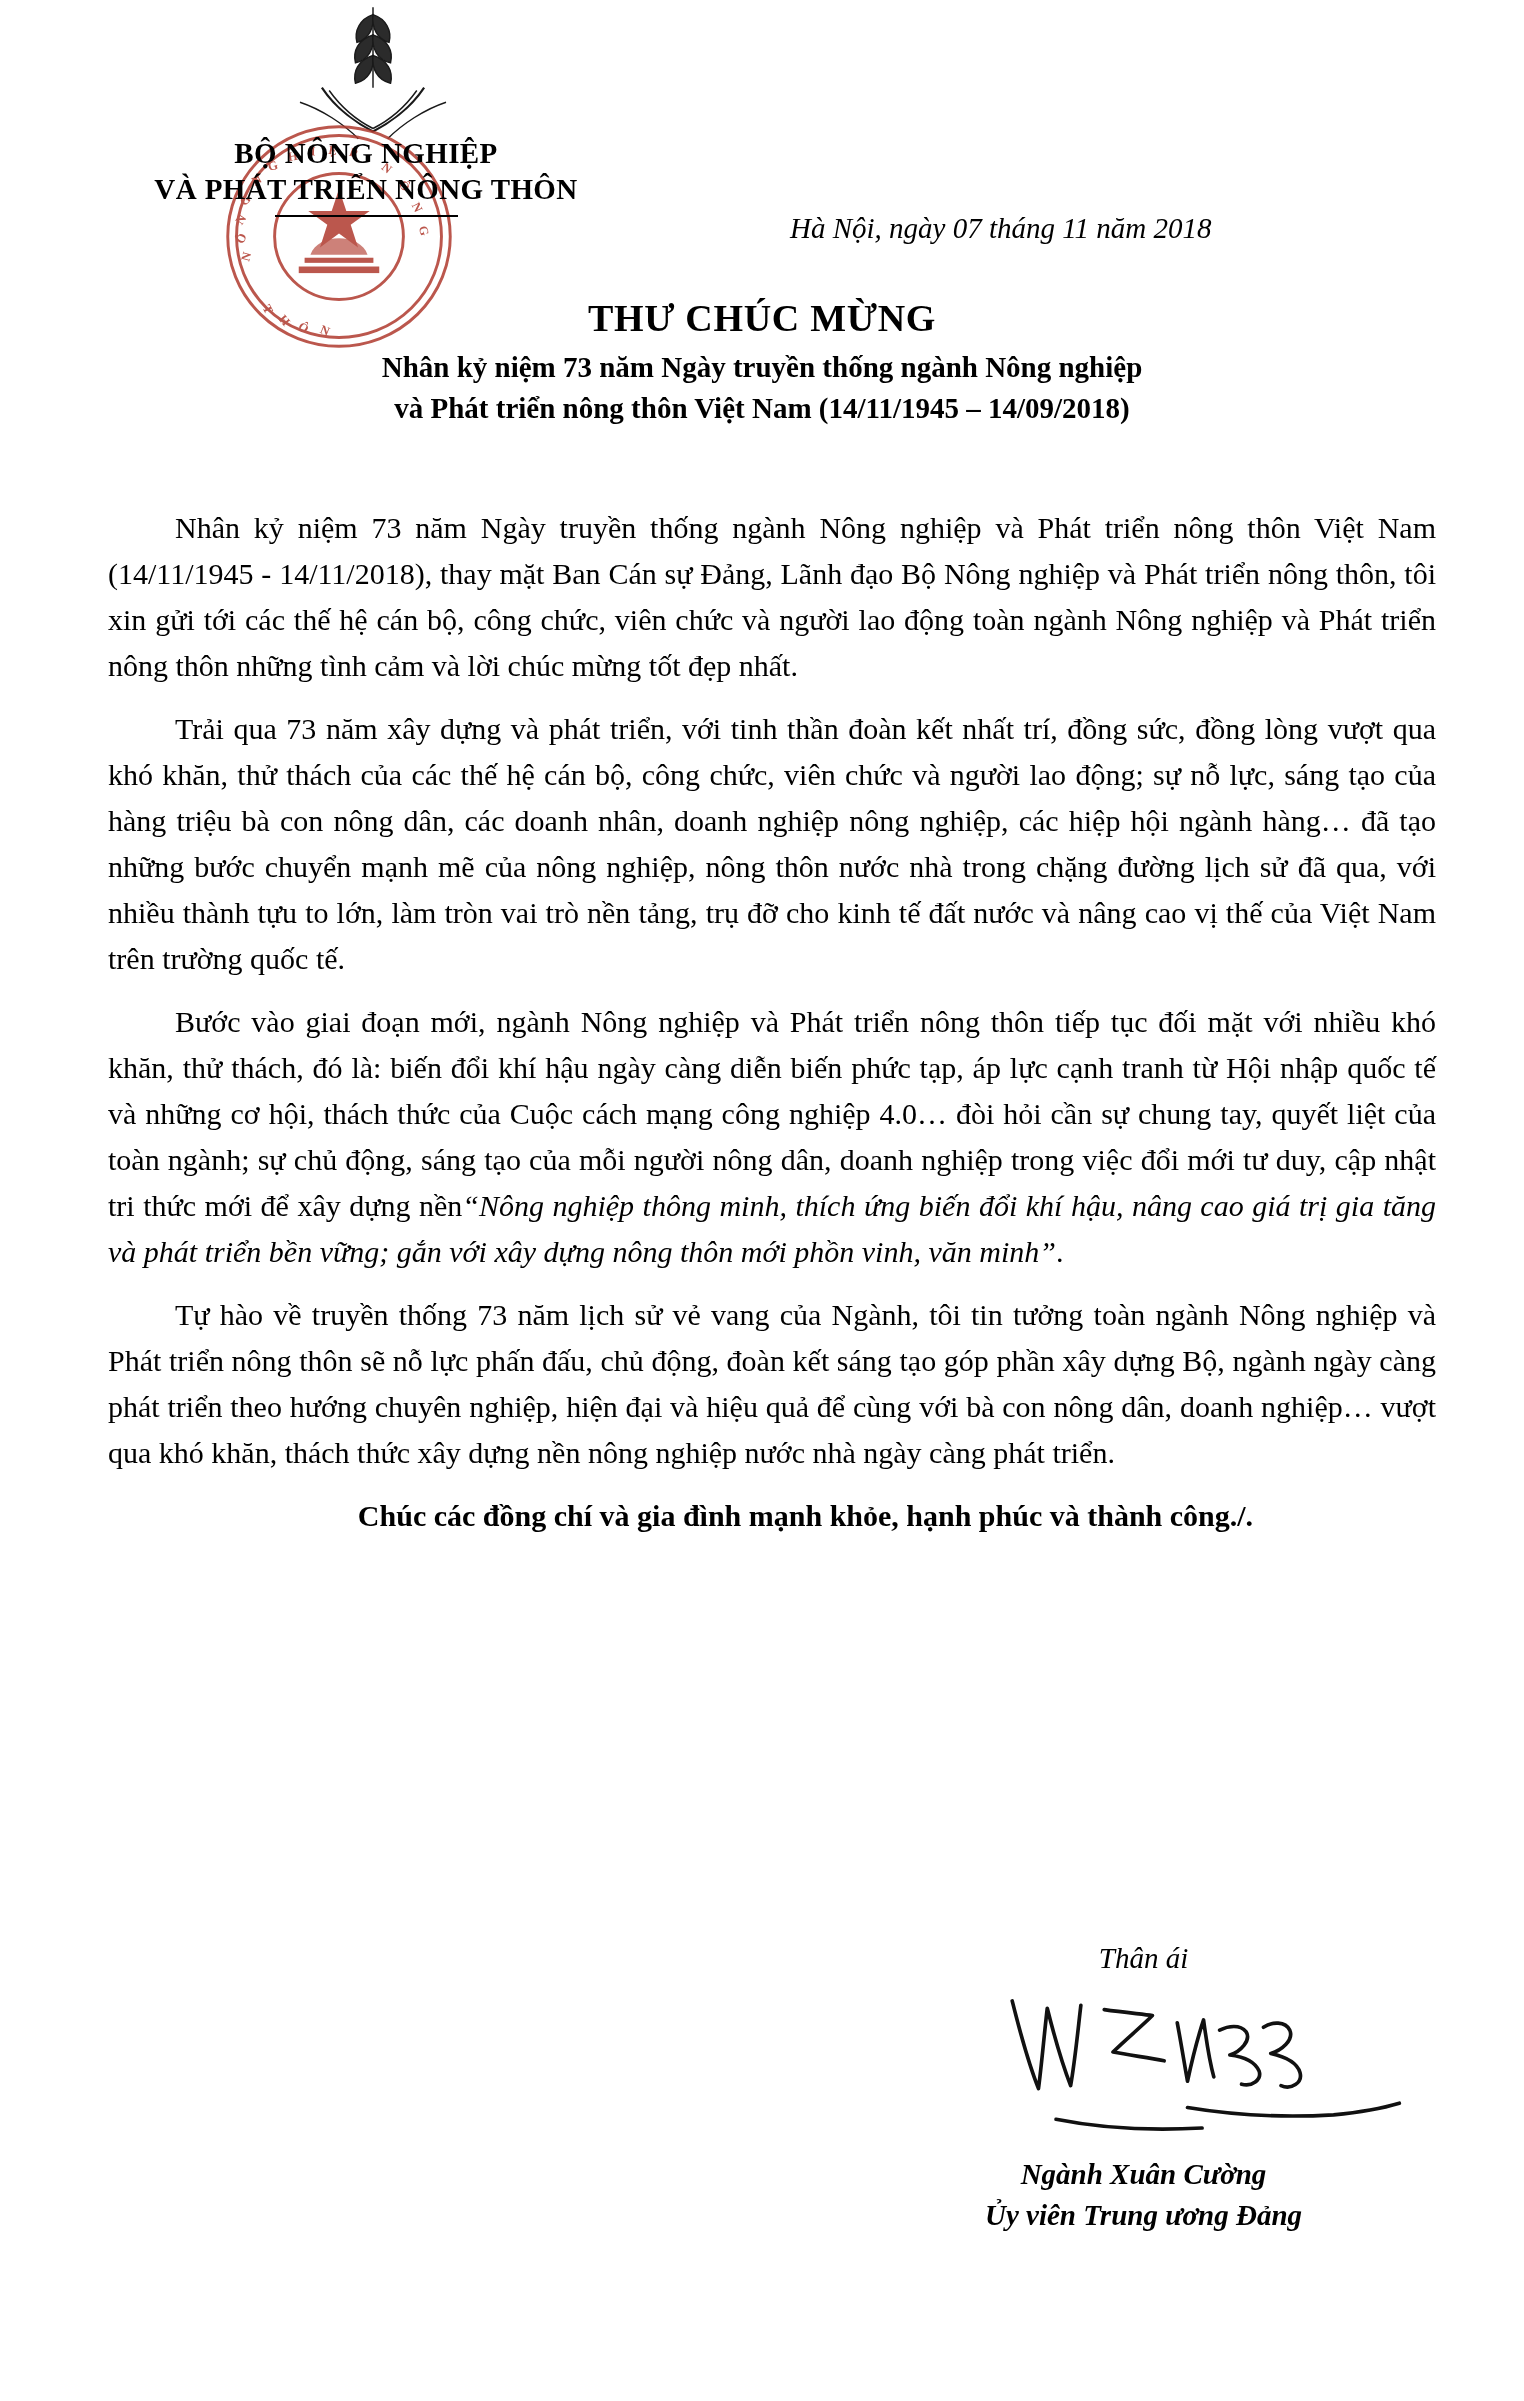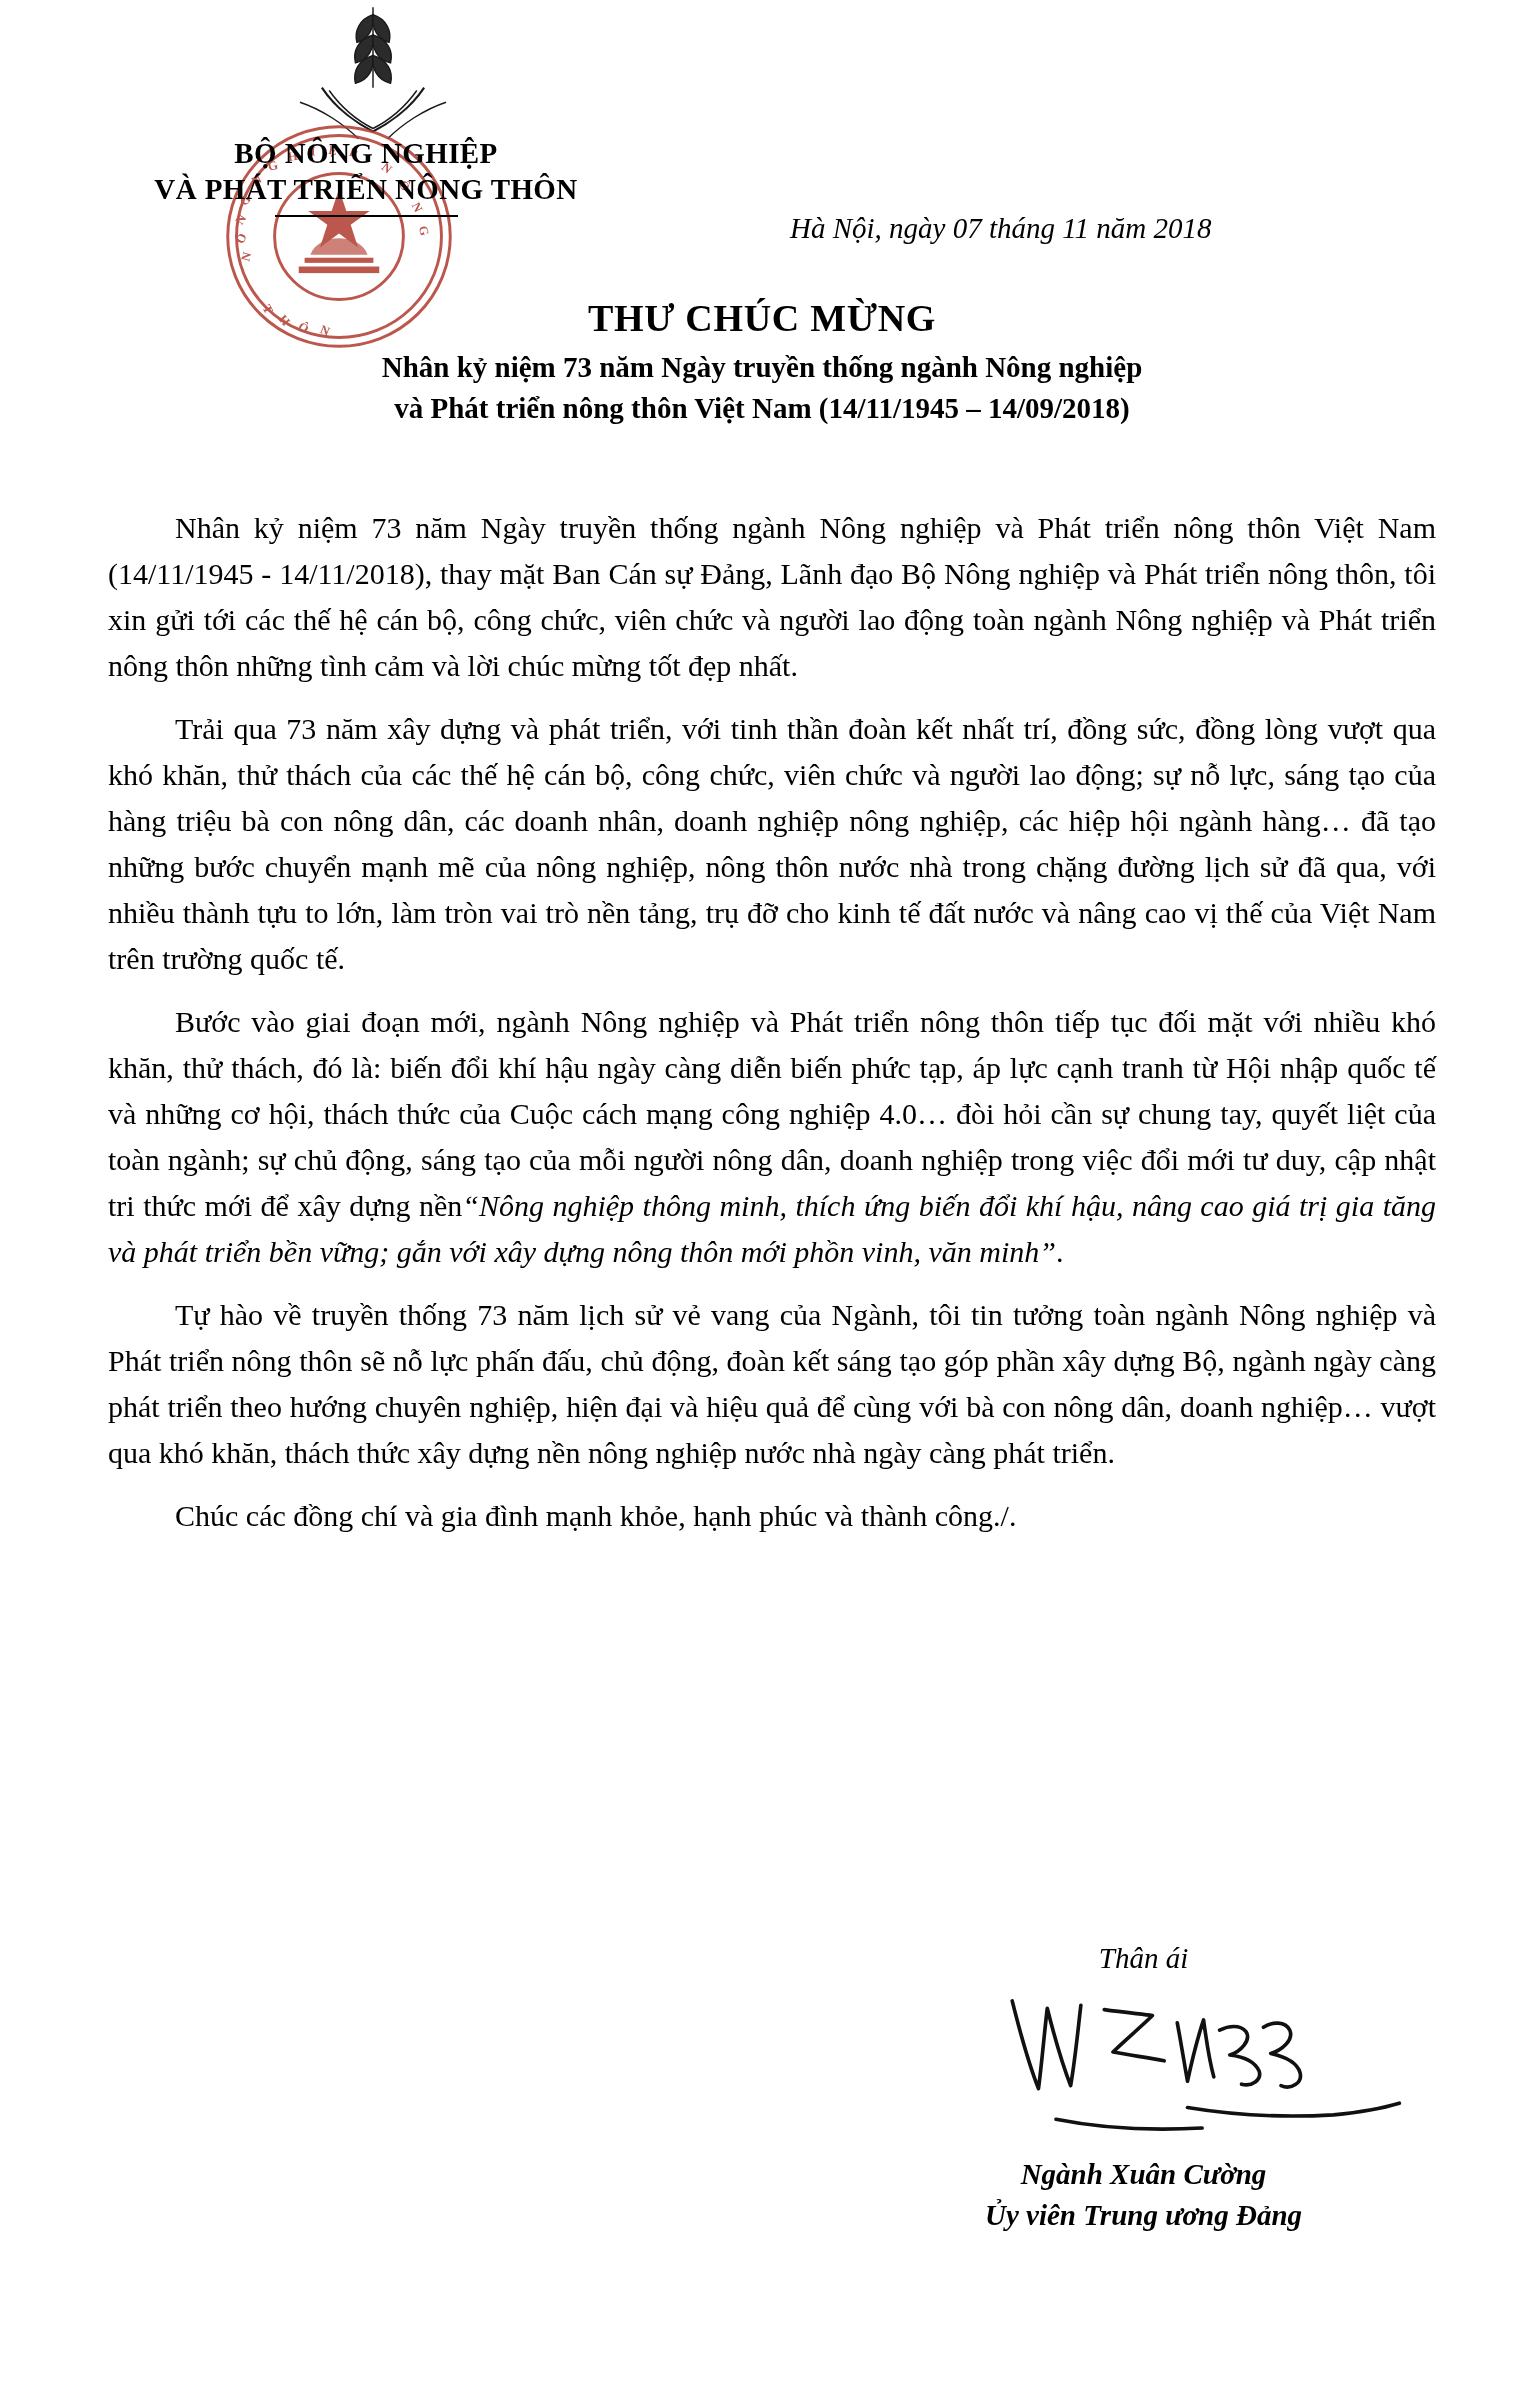--- a/index.html
+++ b/index.html
@@ -118,21 +118,22 @@
   }
   .quote {
     font-style: italic;
   }
 
   .closing {
     margin-top: 7.3px;
     font-size: 30px;
     line-height: 1.5;
     text-indent: 67px;
-    text-align: left;
+    text-align: center;
+    font-weight: bold;
   }
 
   
   .sign-block {
     position: absolute;
     right: 110px;
     top: 1942px;
     width: 541px;
     text-align: center;
   }

